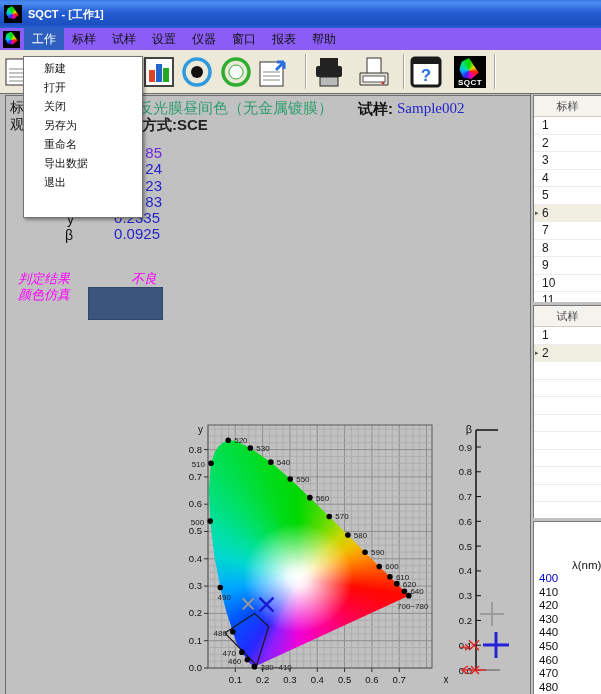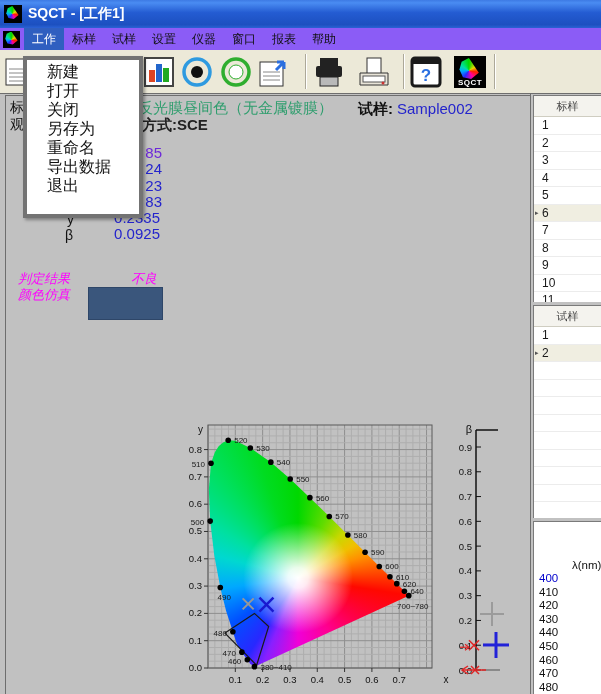--- a/index.html
+++ b/index.html
@@ -1,21 +1,21 @@
 <!DOCTYPE html>
 <html><head>
 <meta charset="utf-8">
 <style>
   html,body{margin:0;padding:0;background:#555;}
   #app{position:relative;width:601px;height:694px;overflow:hidden;
        font-family:"Liberation Sans","DejaVu Sans",sans-serif;background:#c1c1c1;}
   
   #titlebar{position:absolute;left:0;top:0;width:601px;height:28px;
     background:linear-gradient(180deg,#3d7ae4 0%,#4a8cf2 10%,#245cd2 45%,#1c50c0 88%,#2a62d4 100%);
-    display:flex;align-items:center;color:#fff;font-weight:bold;font-size:14px;}
+    display:flex;align-items:center;color:#fff;font-weight:bold;font-size:11px;}
   .logo{width:18px;height:18px;background:#000;position:relative;flex:0 0 auto;}
   .logo .gamut{position:absolute;left:2px;top:1px;width:14px;height:13px;
     background:conic-gradient(from 0deg at 45% 60%,#00d800,#e8d800 60deg,#ff2000 100deg,#ff00a0 150deg,#2828ff 215deg,#00a8ff 265deg,#00e0a0 305deg,#00d800 360deg);
     clip-path:polygon(45% 0,90% 70%,55% 100%,18% 92%,2% 55%,12% 18%);}
   #titlebar .logo{margin:0 6px 0 4px;}
   
   #menubar{position:absolute;left:0;top:28px;width:601px;height:22px;background:#8b5cf6;
     display:flex;align-items:center;font-size:12px;color:#111;}
   #menubar .logo{margin:0 4px 0 3px;width:17px;height:17px;}
   .mb-item{padding:3px 8px;cursor:default;}
@@ -38,21 +38,21 @@
   .abs{position:absolute;white-space:nowrap;}
   
   .green-title{font-size:15px;}
   .mode{font-size:15px;font-weight:bold;color:#222;}
   .bluev{font-size:15px;text-align:right;}
   .greek{font-size:14px;color:#111;}
   .magenta{font-size:13px;font-style:italic;}
   #swatch{position:absolute;border:1px solid #2e4668;}
   
   #dropdown{position:absolute;left:23px;top:56px;width:120px;height:162px;background:#fff;
-    border:4px solid #737373;box-shadow:2px 2px 3px rgba(0,0,0,.35);z-index:50;font-size:16px;color:#111;
+    border:1px solid #737373;box-shadow:2px 2px 3px rgba(0,0,0,.35);z-index:50;font-size:11px;color:#111;
     padding-top:2px;box-sizing:border-box;}
   .dd-item{height:19px;line-height:19px;padding-left:20px;cursor:default;}
   .dd-item.sel{background:#316ac5;color:#fff;}
   
   .panel{position:absolute;left:533px;width:68px;background:#fff;
     border-top:1px solid #7a7a7a;border-left:1px solid #7a7a7a;box-sizing:border-box;overflow:hidden;}
   .panel-h{height:20px;line-height:20px;text-align:center;font-size:11px;color:#444;
     background:#f4f3ee;border-bottom:1px solid #cfcdc1;}
   .lrow{height:16.5px;line-height:16.5px;font-size:12px;color:#1a1a1a;
     border-bottom:1px solid #ececec;padding-left:8px;position:relative;}
@@ -174,21 +174,21 @@
     <div class="hline" style="left:0;top:0;width:601px;height:1px"></div>
     <div class="vline" style="left:5px;top:2px;width:1px;height:599px"></div>
     <div class="vline" style="left:530px;top:0;width:1px;height:601px"></div>
     <div class="hline" style="left:5px;top:2px;width:525px;height:1px"></div>
   </div>
 
   <div class="abs greek" style="left:10px;top:99px;font-size:14px">标</div>
   <div class="abs greek" style="left:10px;top:116px;font-size:14px">观</div>
   <div class="abs green-title" id="green-title" style="left: 138px; top: 99px; color: rgb(47, 158, 110);">反光膜昼间色（无金属镀膜）</div>
   <div class="abs" style="left:358px;top:100px;font-size:15px;font-weight:bold;color:#111">试样:</div>
-  <div class="abs" id="sample-value" style="left: 397px; top: 100px; font-size: 15px; color: rgb(36, 36, 204);">Sample002</div>
+  <div class="abs" id="sample-value" style="left: 397px; top: 100px; font-size: 15px; color: rgb(36, 36, 204); font-family: Liberation Serif, serif;">Sample002</div>
   <div class="abs mode" style="left:142px;top:116px">方式:SCE</div>
   <div id="partial-values">
       <div class="abs bluev" style="left: 138px; width: 24px; top: 144px; color: #6d28d9;">85</div>
       <div class="abs bluev" style="left: 138px; width: 24px; top: 160.3px; color: rgb(36, 36, 204);">24</div>
       <div class="abs bluev" style="left: 138px; width: 24px; top: 176.6px; color: rgb(36, 36, 204);">23</div>
       <div class="abs bluev" style="left: 138px; width: 24px; top: 192.9px; color: rgb(36, 36, 204);">83</div>
     </div>
   <div class="abs greek" style="left:67px;top:211px">y</div>
   <div class="abs bluev" id="y-value" style="left: 100px; top: 209px; width: 60px; color: rgb(36, 36, 204);">0.2335</div>
   <div class="abs greek" style="left:65px;top:227px">β</div>

